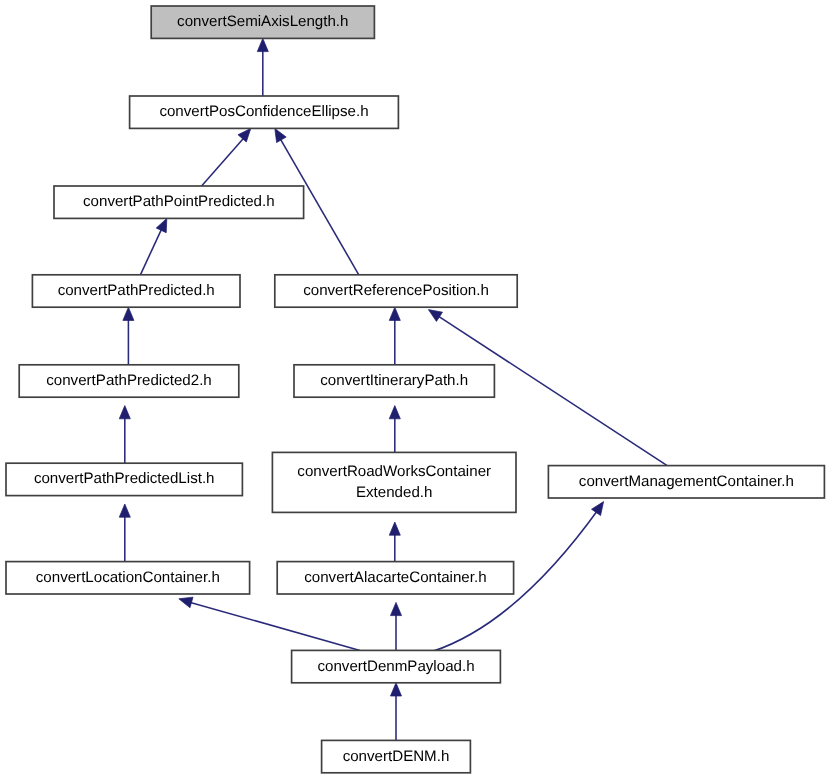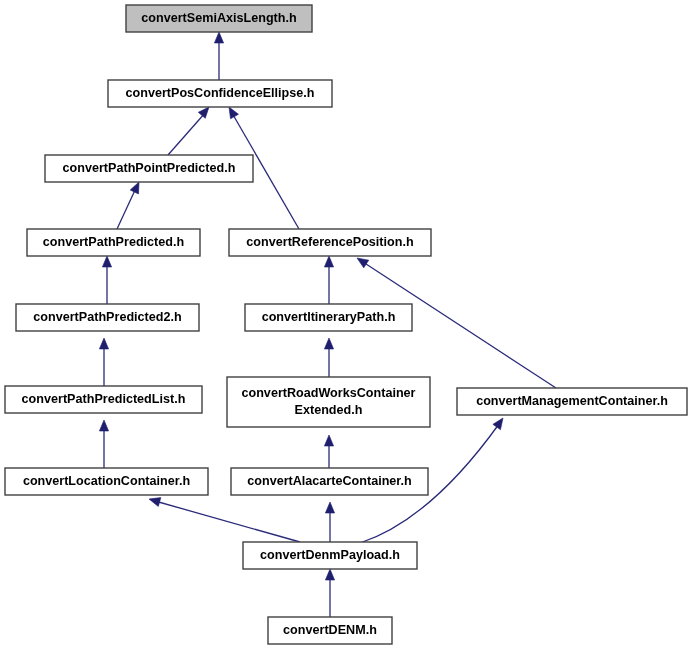--- a/index.html
+++ b/index.html
@@ -10,21 +10,20 @@
   body {
     width: 693px;
     height: 649px;
     font-family: "Liberation Sans", sans-serif;
     overflow: hidden;
   }
   #diagram-root {
     position: relative;
     width: 693px;
     height: 649px;
-    font-weight: bold;
   }
   svg#graph {
     position: absolute;
     left: 0;
     top: 0;
     width: 693px;
     height: 649px;
   }
   .node-box {
     fill: #ffffff;

